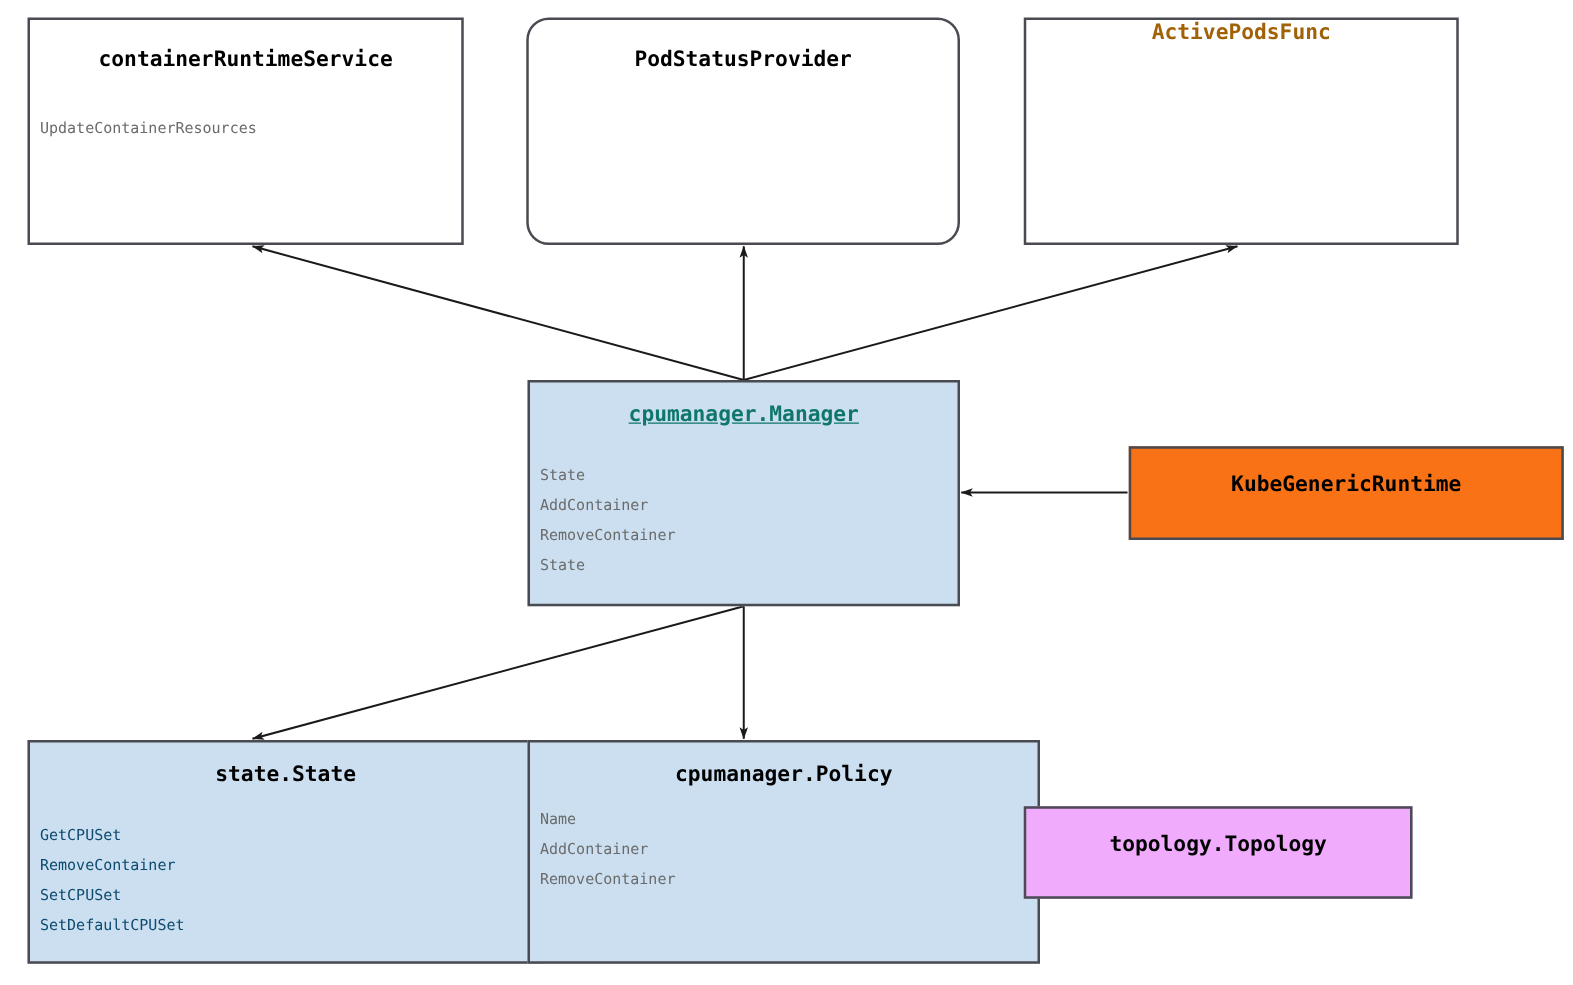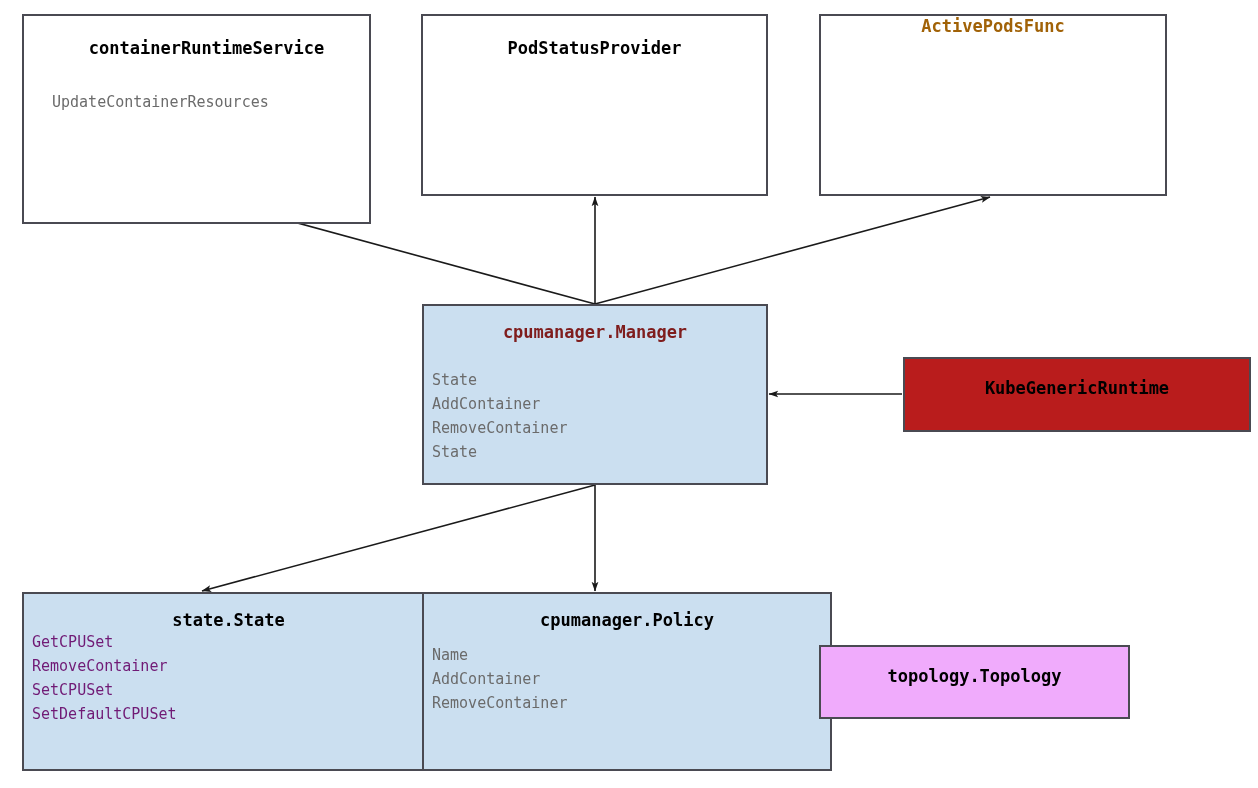--- a/index.html
+++ b/index.html
@@ -45,21 +45,21 @@
     font-weight: bold;
     font-size: 17px;
     color: #000000;
     text-align: center;
     letter-spacing: 0px;
     white-space: pre;
   }
   .node-members {
     font-family: "DejaVu Sans Mono", "Liberation Mono", monospace;
     font-weight: normal;
-    font-size: 15px;
+    font-size: 12px;
     color: #6b6b6b;
     line-height: 24px;
     white-space: pre;
     text-align: left;
   }
   .member-line {
     white-space: pre;
   }
 </style>
 </head>
@@ -79,40 +79,40 @@
         <line x1="595" y1="304" x2="990" y2="197" stroke="#1a1a1a" stroke-width="1.6" marker-end="url(#arrowhead)"></line>
         <line x1="902" y1="394" x2="769" y2="394" stroke="#1a1a1a" stroke-width="1.6" marker-end="url(#arrowhead)"></line>
         <line x1="595" y1="485" x2="202" y2="591" stroke="#1a1a1a" stroke-width="1.6" marker-end="url(#arrowhead)"></line>
         <line x1="595" y1="485" x2="595" y2="591" stroke="#1a1a1a" stroke-width="1.6" marker-end="url(#arrowhead)"></line>
         <line x1="421" y1="680" x2="371" y2="680" stroke="#1a1a1a" stroke-width="1.6" marker-end="url(#arrowhead)"></line>
         <line x1="769" y1="682" x2="818" y2="682" stroke="#1a1a1a" stroke-width="1.6" marker-end="url(#arrowhead)"></line>
       </g>
   </svg>
 
   <div id="nodes-group">
-      <div class="node" style="left: 22px; top: 14px; width: 349px; height: 210px; border-color: rgb(74, 74, 82); background: rgb(255, 255, 255); padding-left: 20px;">
+      <div class="node" style="left: 22px; top: 14px; width: 349px; height: 182px; border-color: rgb(74, 74, 82); background: rgb(255, 255, 255);">
         <div class="node-title" style="margin-top: 22px; color: rgb(0, 0, 0);">containerRuntimeService</div>
         <div class="node-members" style="margin-top: 32px; margin-left: 8px; color: rgb(107, 107, 107);"><div class="member-line">UpdateContainerResources</div></div>
       </div>
-      <div class="node" style="left: 421px; top: 14px; width: 347px; height: 182px; border-color: rgb(74, 74, 82); background: rgb(255, 255, 255);">
+      <div class="node" style="left: 421px; top: 14px; width: 347px; height: 182px; border-color: rgb(74, 74, 82); background: rgb(255, 255, 255); border-radius: 18px;">
         <div class="node-title" style="margin-top: 22px; color: rgb(0, 0, 0);">PodStatusProvider</div>
       </div>
       <div class="node" style="left: 819px; top: 14px; width: 348px; height: 182px; border-color: rgb(74, 74, 82); background: rgb(255, 255, 255);">
         <div class="node-title" style="color: #a16207;">ActivePodsFunc</div>
       </div>
       <div class="node filled" style="left: 422px; top: 304px; width: 346px; height: 181px; border-color: rgb(74, 74, 82); background: rgb(203, 223, 240);">
-        <div class="node-title" style="margin-top: 16px; color: #7f1d1d;">cpumanager.Manager</div>
+        <div class="node-title" style="margin-top: 16px; color: #0f766e; text-decoration: underline;">cpumanager.Manager</div>
         <div class="node-members" style="margin-top: 26px; margin-left: 8px; color: rgb(107, 107, 107);"><div class="member-line">State</div><div class="member-line">AddContainer</div><div class="member-line">RemoveContainer</div><div class="member-line">State</div></div>
       </div>
-      <div class="node" style="left: 903px; top: 357px; width: 348px; height: 75px; border-color: rgb(74, 74, 82); background: #b91c1c;">
+      <div class="node" style="left: 903px; top: 357px; width: 348px; height: 75px; border-color: rgb(74, 74, 82); background: #f97316;">
         <div class="node-title" style="margin-top: 19px; color: rgb(0, 0, 0);">KubeGenericRuntime</div>
       </div>
       <div class="node filled" style="left: 22px; top: 592px; width: 413px; height: 179px; border-color: rgb(74, 74, 82); background: rgb(203, 223, 240);">
         <div class="node-title" style="margin-top: 16px; color: rgb(0, 0, 0);">state.State</div>
-        <div class="node-members" style="margin-left: 8px; color: #701a75;"><div class="member-line">GetCPUSet</div><div class="member-line">RemoveContainer</div><div class="member-line">SetCPUSet</div><div class="member-line">SetDefaultCPUSet</div></div>
+        <div class="node-members" style="margin-top: 26px; margin-left: 8px; color: #0c4a6e;"><div class="member-line">GetCPUSet</div><div class="member-line">RemoveContainer</div><div class="member-line">SetCPUSet</div><div class="member-line">SetDefaultCPUSet</div></div>
       </div>
       <div class="node filled" style="left: 422px; top: 592px; width: 410px; height: 179px; border-color: rgb(74, 74, 82); background: rgb(203, 223, 240);">
         <div class="node-title" style="margin-top: 16px; color: rgb(0, 0, 0);">cpumanager.Policy</div>
         <div class="node-members" style="margin-top: 13px; margin-left: 8px; color: rgb(107, 107, 107);"><div class="member-line">Name</div><div class="member-line">AddContainer</div><div class="member-line">RemoveContainer</div></div>
       </div>
       <div class="node filled" style="left: 819px; top: 645px; width: 311px; height: 74px; border-color: rgb(74, 74, 82); background: #f0abfc;">
         <div class="node-title" style="margin-top: 19px; color: rgb(0, 0, 0);">topology.Topology</div>
       </div>
     </div>
 

